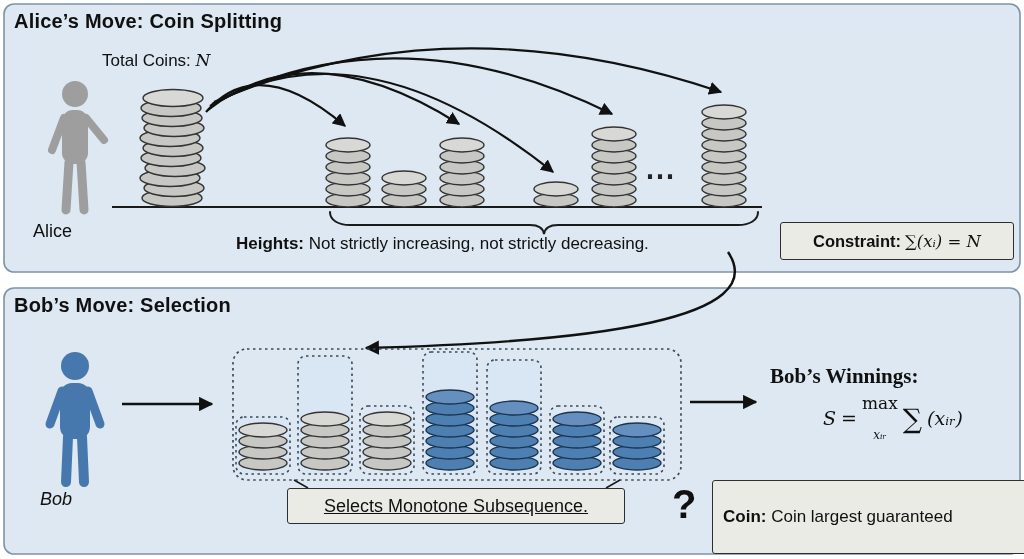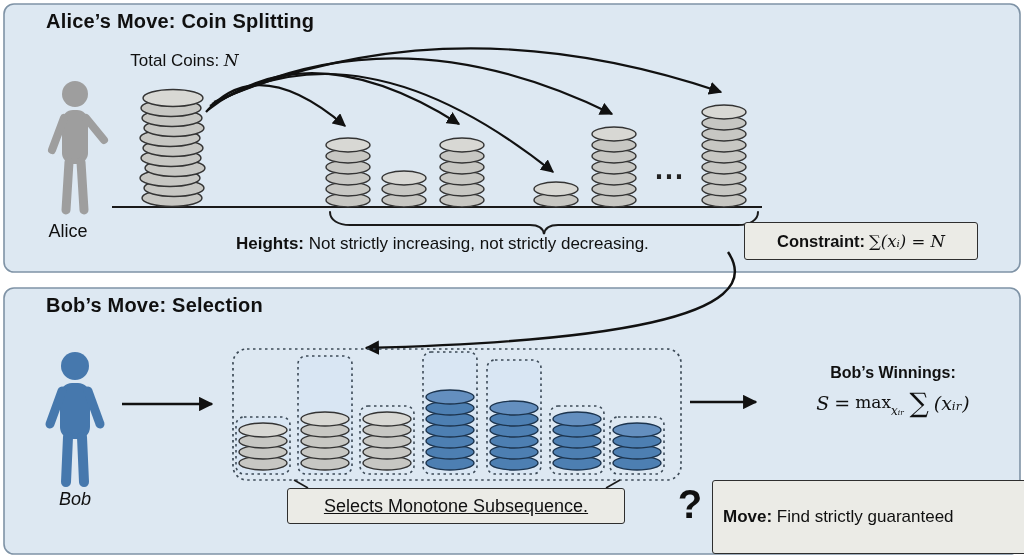--- a/index.html
+++ b/index.html
@@ -1,31 +1,31 @@
 <!DOCTYPE html>
 <html><head>
 <meta charset="utf-8">
 <style>
   html,body{margin:0;padding:0;background:#ffffff;}
   #stage{position:relative;width:1024px;height:559px;background:#ffffff;overflow:hidden;
          font-family:"Liberation Sans",sans-serif;color:#101010;}
   #diagram{position:absolute;left:0;top:0;}
   .txt{position:absolute;color:#101010;}
-  .title{font-size:20px;font-weight:700;letter-spacing:.2px;margin-left:32px;}
+  .title{font-size:20px;font-weight:700;letter-spacing:.2px;}
   .lbl{font-size:18px;}
   .small{font-size:17px;}
   .bold{font-weight:700;}
   .math{font-family:"DejaVu Serif","DejaVu Sans",serif;font-style:italic;}
   .mup{font-family:"DejaVu Serif","DejaVu Sans",serif;font-style:normal;}
-  .center{text-align:center;}
+  .center{}
   .box{position:absolute;background:#ebebe6;border:1.6px solid #2e2e2e;border-radius:3px;
        display:flex;align-items:center;justify-content:center;}
   .goalbox{flex-direction:column;align-items:flex-start;justify-content:center;
            padding:5px 10px;line-height:1.35;font-size:17px;}
-  .stackmax{display:inline-flex;align-items:center;line-height:1;}
+  .stackmax{display:inline-flex;flex-direction:column;align-items:center;line-height:1;}
   .stackmax .mx{font-size:17px;}
   .stackmax .ms{font-size:12px;margin-top:17px;}
   .formula{display:flex;align-items:center;justify-content:center;gap:5px;font-size:19px;}
   .sigma{font-size:27px;line-height:1;}
   .ellipsis{font-size:30px;font-weight:700;color:#222;}
   .qmark{font-size:40px;font-weight:700;}
 </style>
 </head>
 <body>
 
@@ -190,48 +190,48 @@
 
   <div class="txt lbl center" style="left:33px;top:221px;width:70px;">Alice</div>
 
 
   <div class="txt ellipsis center" style="left:645px;top:158px;width:48px;">⋯</div>
 
   <div class="txt small" style="left:236px;top:234px;">
     <span class="bold">Heights:</span><span> Not strictly increasing, not strictly decreasing.</span>
   </div>
 
-  <div class="box" style="left:744px;top:222px;width:232px;height:36px;gap:4px;font-size:16.5px;">
+  <div class="box" style="left:780px;top:222px;width:232px;height:36px;gap:4px;font-size:16.5px;">
     <span class="bold">Constraint: </span>
     <span class="math">∑(xᵢ) = N</span>
   </div>
 
   <div class="txt title" style="left:14px;top:294px;">Bob’s Move: Selection</div>
 
   <div class="txt lbl center" style="left:40px;top:489px;width:70px;font-style:italic;">Bob</div>
 
   <div class="box" style="left:287px;top:488px;width:336px;height:34px;font-size:18px;text-decoration:underline;">
     <span>Selects Monotone Subsequence.</span>
   </div>
 
   <div class="txt center" style="left:770px;top:364px;width:246px;">
-    <div class="bold" style="font-size:16px;">Bob’s Winnings:</div>
+    <div class="bold" style="font-size:21px;font-family:Liberation Serif, serif;">Bob’s Winnings:</div>
     <div class="formula" style="margin-top:6px;">
       <span class="math">S</span>
       <span class="mup">=</span>
       <span class="stackmax">
         <span class="mup mx">max</span>
         <span class="math ms">xᵢᵣ</span>
       </span>
       <span class="mup sigma">∑</span>
       <span class="math">(xᵢᵣ)</span>
     </div>
   </div>
 
   <div class="txt qmark center" style="left:672px;top:482px;width:36px;">?</div>
 
   <div class="box goalbox" style="left:712px;top:480px;width:302px;height:62px;">
     <div>
-      <span class="bold">Move:</span><span> Find strictly guaranteed</span>
+      <span class="bold">Coin:</span><span> Coin largest guaranteed</span>
     </div>
   </div>
 
 </div>
 
 </body></html>

